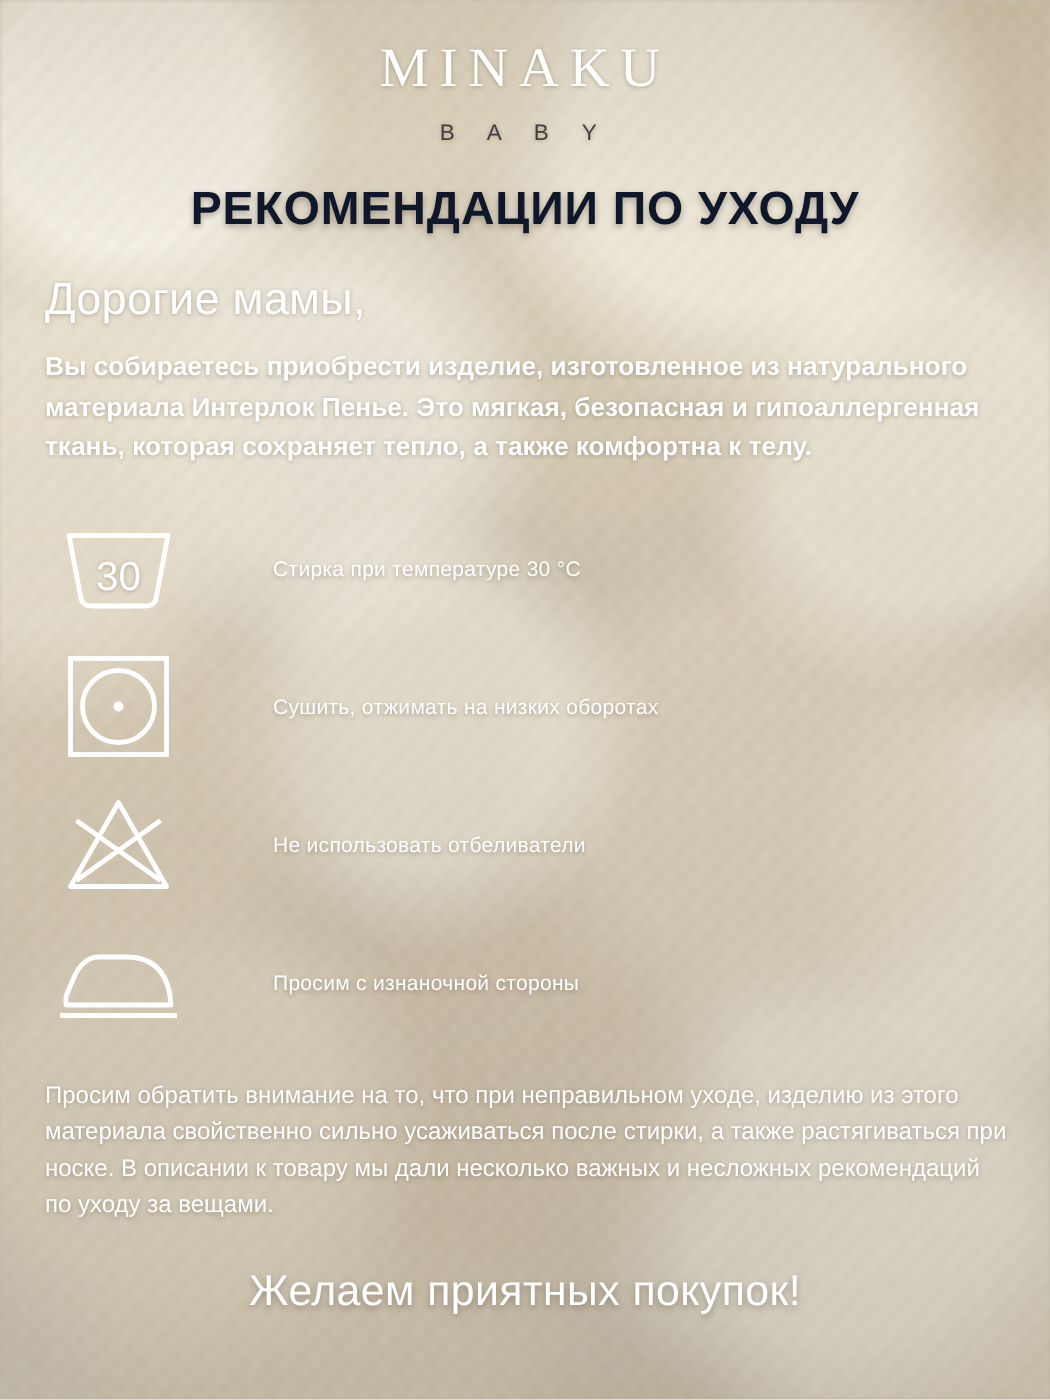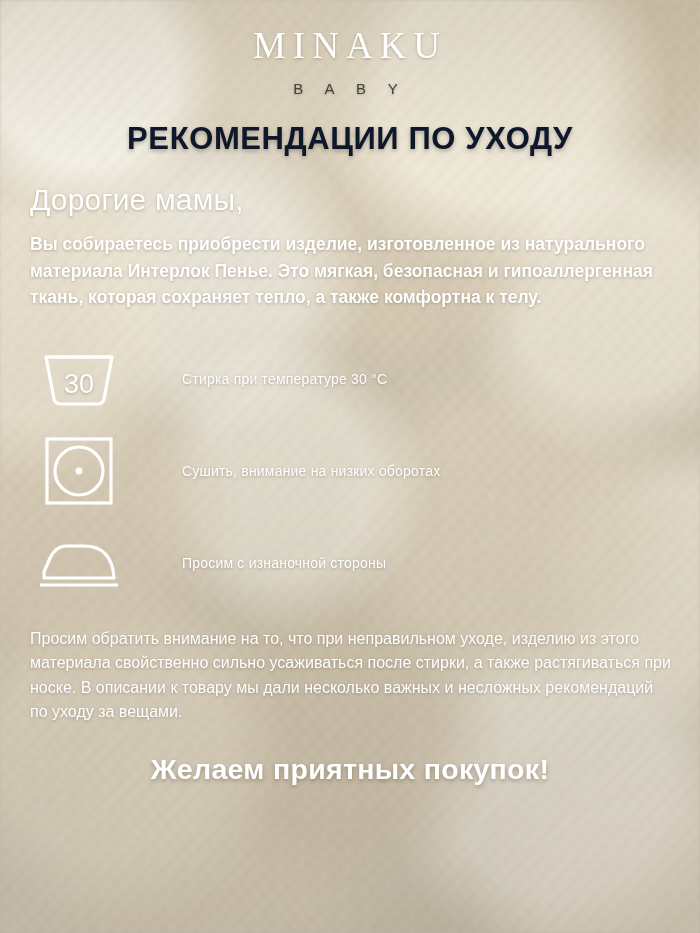--- a/index.html
+++ b/index.html
@@ -143,21 +143,21 @@
     font-size: 16px;
     line-height: 1.53;
     font-weight: 500;
     max-width: 645px;
   }
 
   .closing {
     text-align: center;
     margin-top: 28px;
     font-size: 28.5px;
-    font-weight: bold;
+    font-weight: normal;
     letter-spacing: 0.3px;
     text-shadow: 0 2px 4px rgba(80,68,52,0.40);
   }
 
   svg { display: block; }
 </style>
 </head>
 <body>
 
 <div class="page">
@@ -192,23 +192,33 @@
       </div>
 
       <div class="care-row">
         <div class="care-icon">
           <svg width="72" height="72" viewBox="0 0 72 72" aria-hidden="true">
             <rect x="4" y="4" width="64" height="64" fill="none" stroke="#ffffff" stroke-width="3.2"></rect>
             <circle cx="36" cy="36" r="24" fill="none" stroke="#ffffff" stroke-width="3.2"></circle>
             <circle cx="36" cy="36" r="3.4" fill="#ffffff"></circle>
           </svg>
         </div>
-        <div class="care-text">Сушить, внимание на низких оборотах</div>
-      </div>
-
+        <div class="care-text">Сушить, отжимать на низких оборотах</div>
+      </div>
+
+      <div class="care-row">
+        <div class="care-icon">
+          <svg width="76" height="68" viewBox="0 0 76 68" aria-hidden="true">
+            <path d="M38 6 L70 62 H6 Z" fill="none" stroke="#ffffff" stroke-width="3.2" stroke-linejoin="round"></path>
+            <line x1="10" y1="18" x2="66" y2="58" stroke="#ffffff" stroke-width="3.2"></line>
+            <line x1="66" y1="18" x2="10" y2="58" stroke="#ffffff" stroke-width="3.2"></line>
+          </svg>
+        </div>
+        <div class="care-text">Не использовать отбеливатели</div>
+      </div>
 
       <div class="care-row">
         <div class="care-icon">
           <svg width="86" height="54" viewBox="0 0 86 54" aria-hidden="true">
             <path d="M8 42 H78 Q76 10 48 10 H30 Q20 10 14 22 L8 36 Z" fill="none" stroke="#ffffff" stroke-width="3.2" stroke-linejoin="round"></path>
             <line x1="4" y1="49" x2="82" y2="49" stroke="#ffffff" stroke-width="3.2"></line>
           </svg>
         </div>
         <div class="care-text">Просим с изнаночной стороны</div>
       </div>

